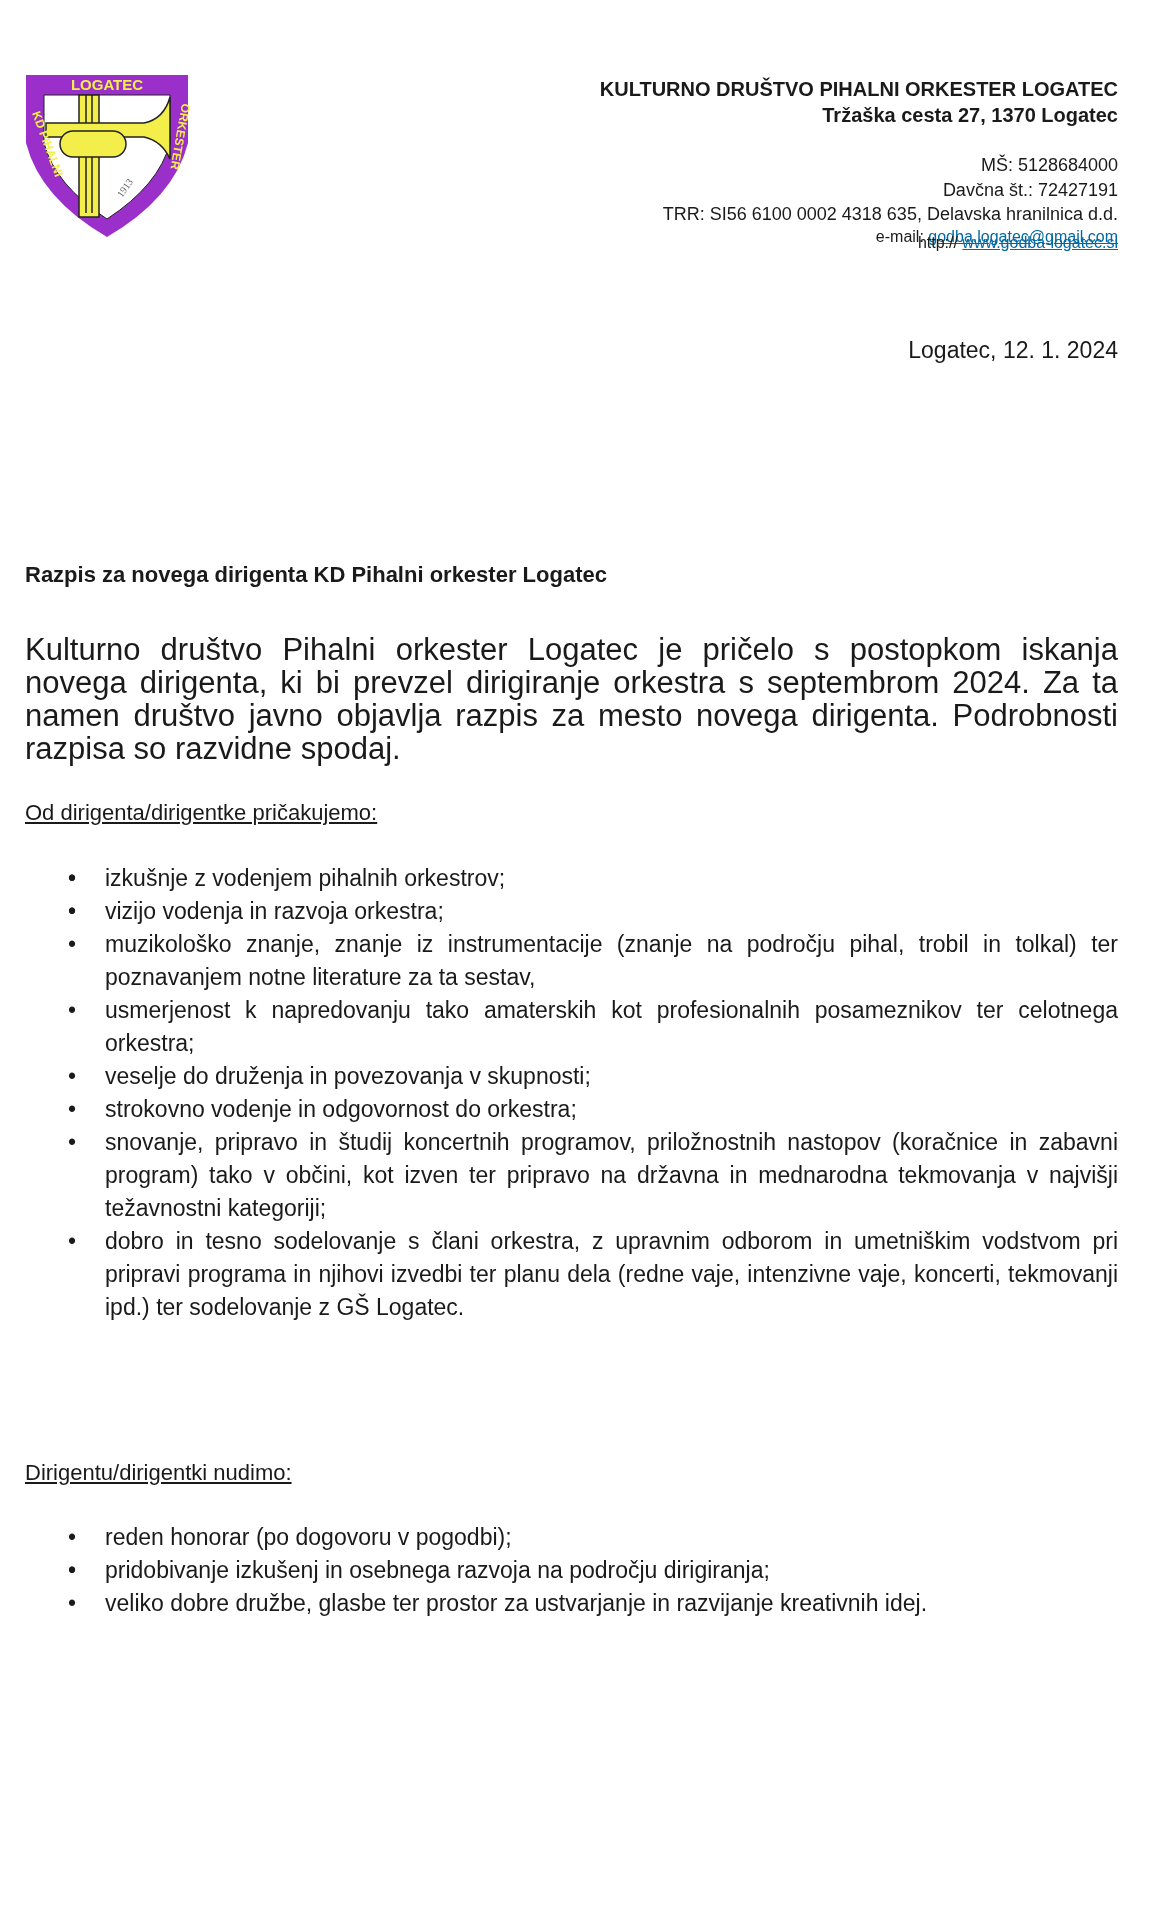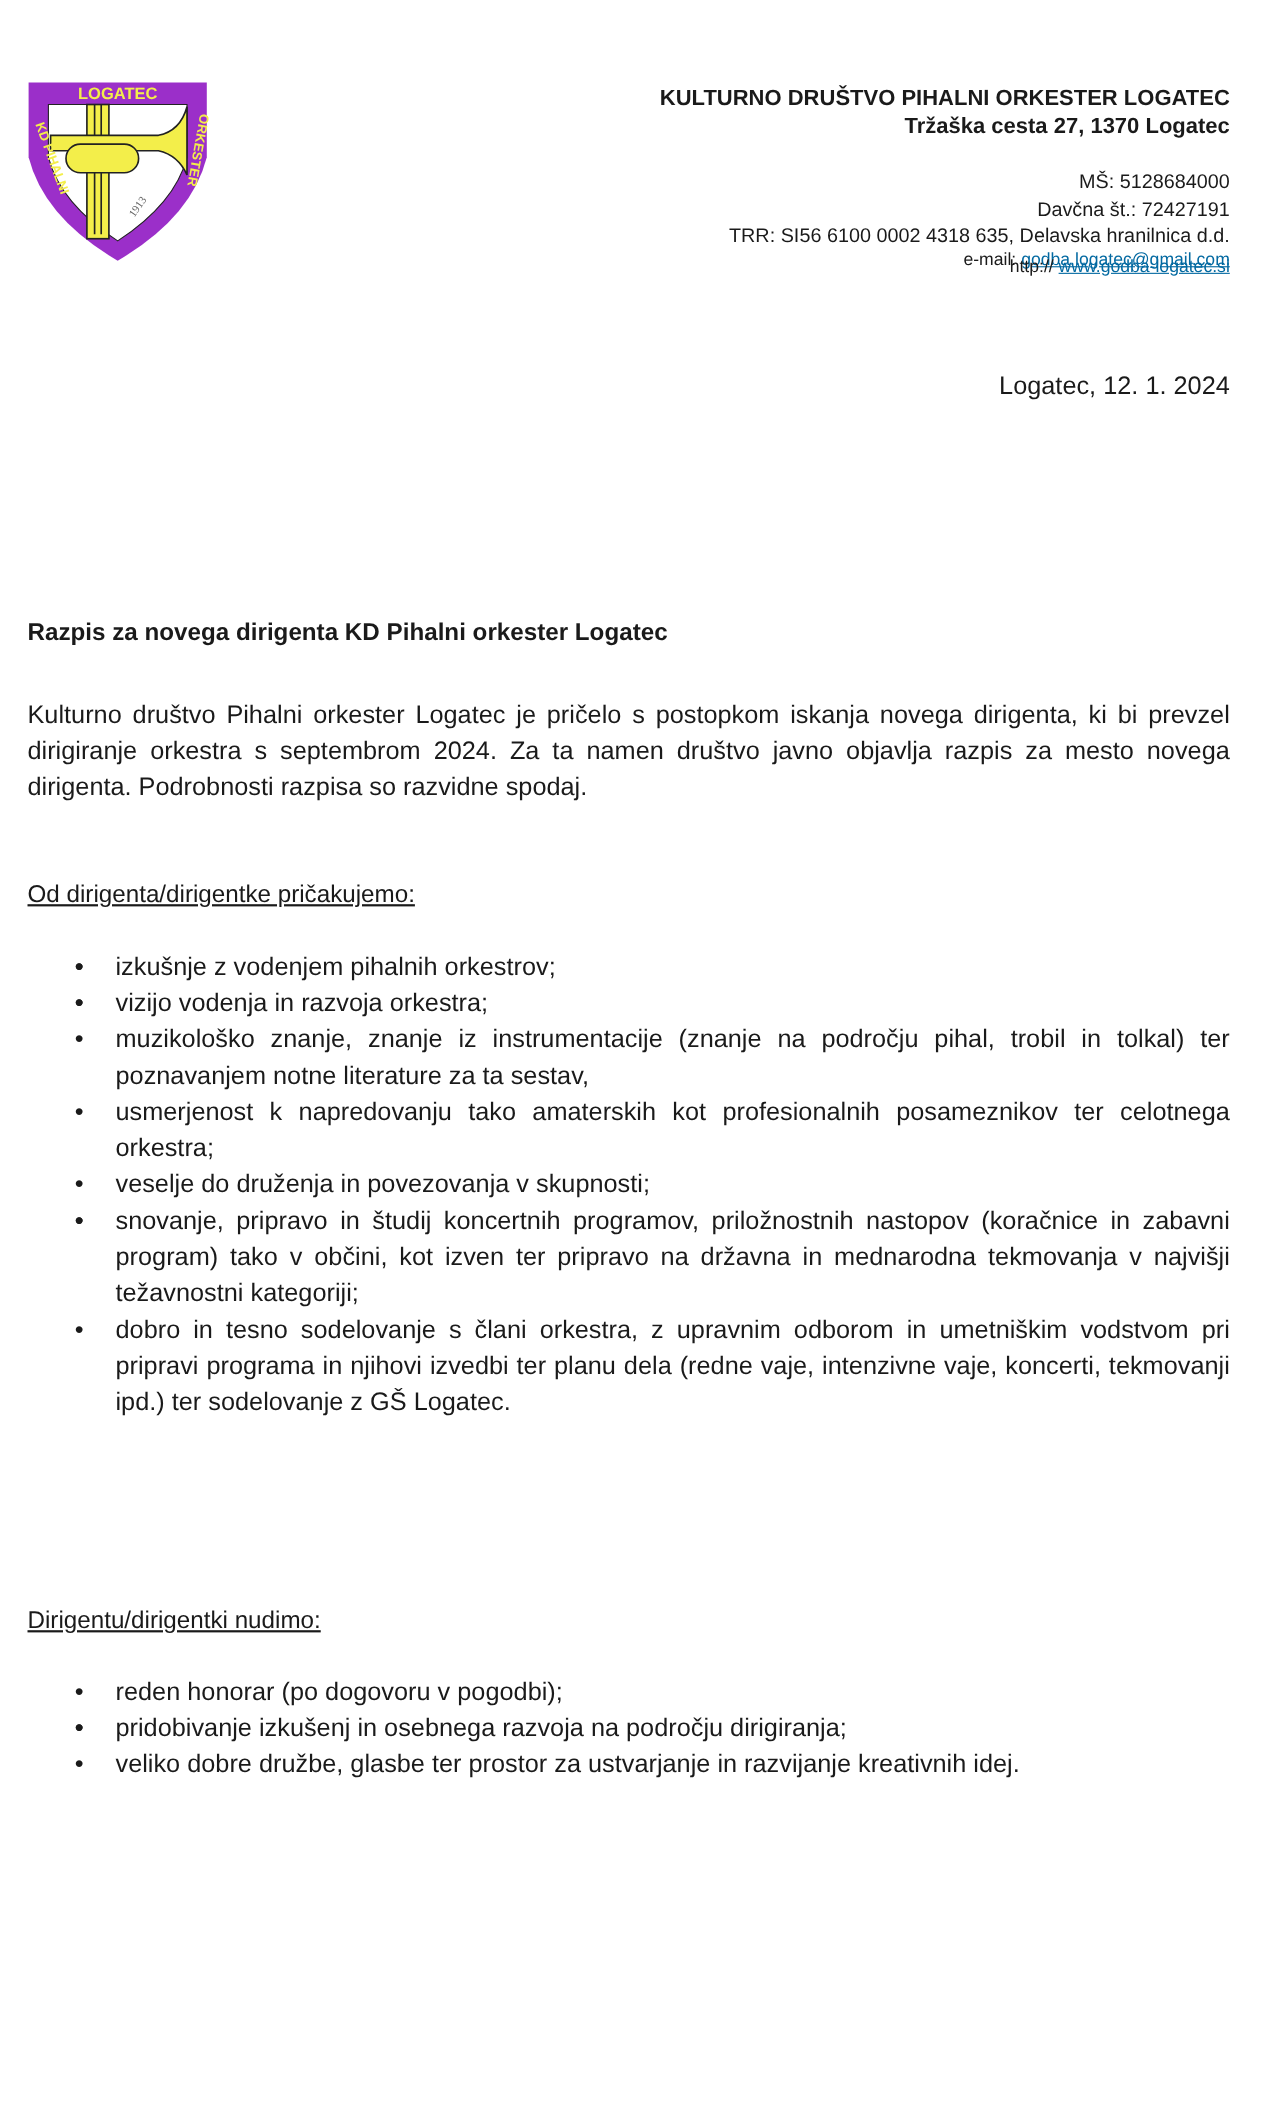--- a/index.html
+++ b/index.html
@@ -7,21 +7,21 @@
          font-family:"Liberation Sans", sans-serif; color:#1a1a1a; }
   .abs { position:absolute; }
   .logo { left:24px; top:73px; width:166px; height:166px; }
   .hdr { right:31px; text-align:right; white-space:nowrap; }
   .hdr-b { font-weight:bold; font-size:20px; }
   .hdr-s { font-size:18px; }
   .hdr-xs { font-size:16px; }
   .link { color:#0369a1; text-decoration:underline; }
   .date { right:31px; font-size:23px; }
   .title { left:25px; font-weight:bold; font-size:22px; }
-  .para { left:25px; width:1093px; font-size:23px; line-height:33px; text-align:justify; text-align-last:left; }
+  .para { left:25px; width:1093px; font-size:31px; line-height:33px; text-align:justify; text-align-last:left; }
   .sec { left:25px; font-size:22px; text-decoration:underline; }
   ul.list { position:absolute; left:0; width:1118px; margin:0; padding:0; list-style:none; }
   ul.list li { position:relative; padding-left:105px; font-size:23px; line-height:33px; text-align:justify; }
   ul.list li .bul { position:absolute; left:68px; top:0; }
 </style>
 </head>
 <body>
 
 <div class="abs logo">
   <svg width="166" height="166" viewBox="0 0 166 166">
@@ -60,21 +60,21 @@
 
 <div class="abs sec" style="top:800px;">Od dirigenta/dirigentke pričakujemo:</div>
 <ul class="list" style="top:862px;">
   <li><span class="bul">•</span></li>
   <li><span class="bul">•</span><span>izkušnje z vodenjem pihalnih orkestrov;</span></li>
   <li><span class="bul">•</span></li>
   <li><span class="bul">•</span><span>vizijo vodenja in razvoja orkestra;</span></li>
   <li><span class="bul">•</span><span>muzikološko znanje, znanje iz instrumentacije (znanje na področju pihal, trobil in tolkal) ter poznavanjem notne literature za ta sestav,</span></li>
   <li><span class="bul">•</span><span>usmerjenost k napredovanju tako amaterskih kot profesionalnih posameznikov ter celotnega orkestra;</span></li>
   <li><span class="bul">•</span><span>veselje do druženja in povezovanja v skupnosti;</span></li>
-  <li><span class="bul">•</span></li>
+  <li><span class="bul">•</span><span>strokovno vodenje in odgovornost do orkestra;</span></li>
   <li><span class="bul">•</span><span>snovanje, pripravo in študij koncertnih programov, priložnostnih nastopov (koračnice in zabavni program) tako v občini, kot izven ter pripravo na državna in mednarodna tekmovanja v najvišji težavnostni kategoriji;</span></li>
   <li><span class="bul">•</span><span>dobro in tesno sodelovanje s člani orkestra, z upravnim odborom in umetniškim vodstvom pri pripravi programa in njihovi izvedbi ter planu dela (redne vaje, intenzivne vaje, koncerti, tekmovanji ipd.) ter sodelovanje z GŠ Logatec.</span></li>
 </ul>
 
 <div class="abs sec" style="top:1460px;">Dirigentu/dirigentki nudimo:</div>
 <ul class="list" style="top:1521px;">
   <li><span class="bul">•</span><span>reden honorar (po dogovoru v pogodbi);</span></li>
   <li><span class="bul">•</span></li>
   <li><span class="bul">•</span><span>pridobivanje izkušenj in osebnega razvoja na področju dirigiranja;</span></li>
   <li><span class="bul">•</span><span>veliko dobre družbe, glasbe ter prostor za ustvarjanje in razvijanje kreativnih idej.</span></li>

